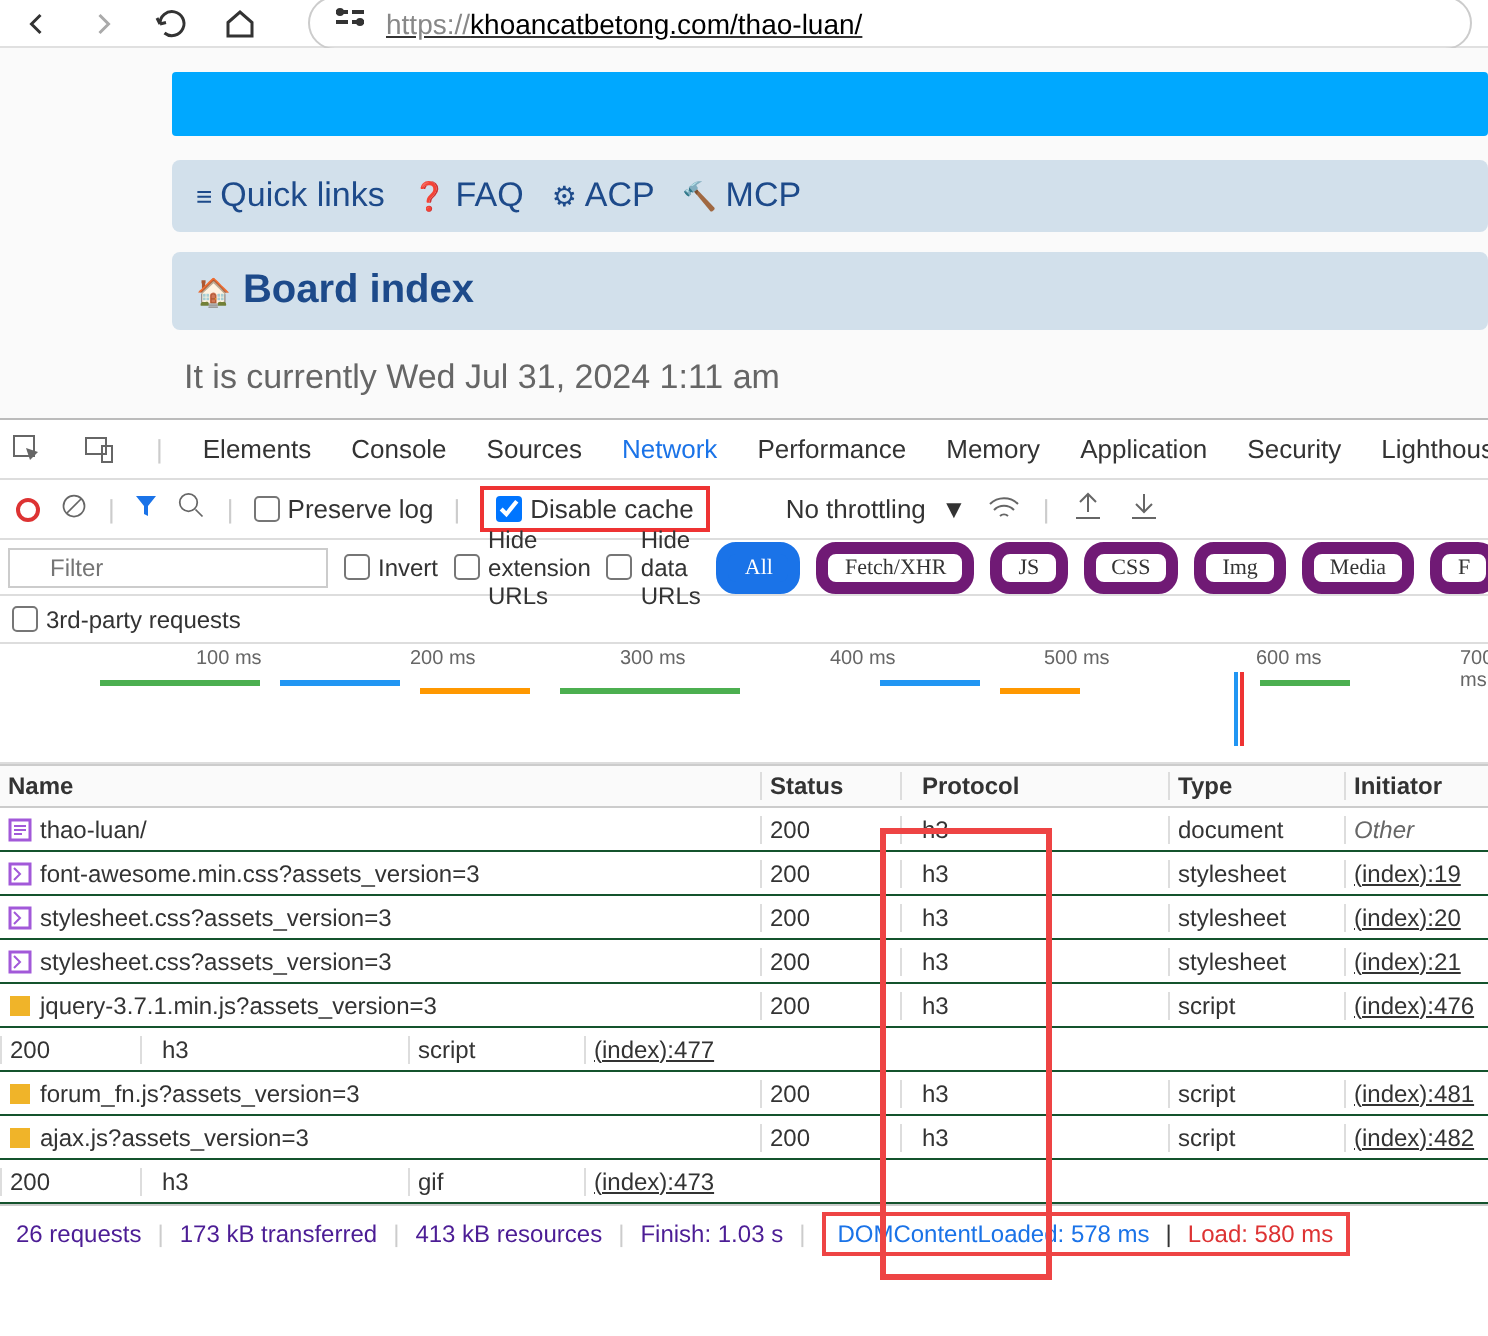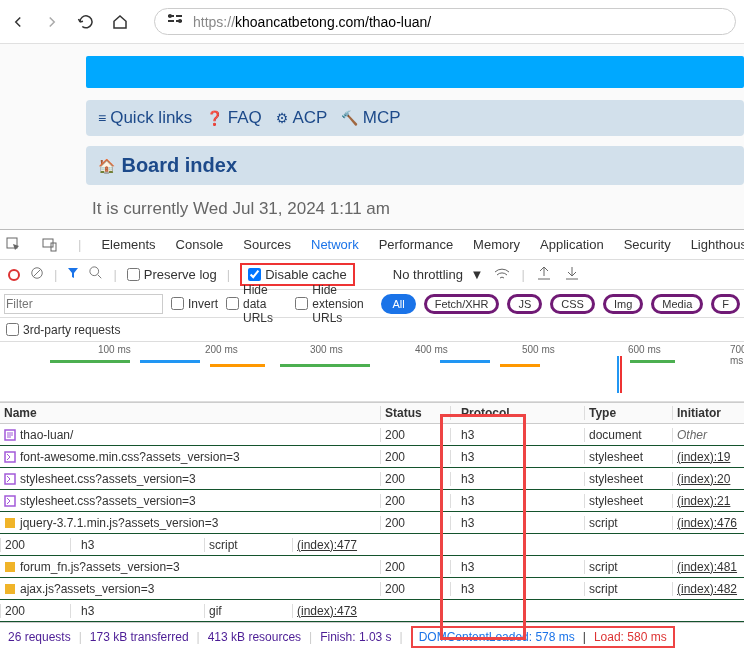--- a/index.html
+++ b/index.html
@@ -1,19 +1,19 @@
 <!DOCTYPE html>
 <html><head>
 <meta charset="utf-8">
 <style>
 * { box-sizing: border-box; margin: 0; padding: 0; }
 body { font-family: Arial, Helvetica, sans-serif; font-size: 12px; color: #333; background: #fff; width: 744px; height: 668px; overflow: hidden; position: relative; }
 
 
-.browser-chrome { height: 44px; display: flex; align-items: center; padding: 0 8px; gap: 14px; background: #fff; border-bottom: 1px solid #e0e0e0; }
+.browser-chrome { height: 24px; display: flex; align-items: center; padding: 0 8px; gap: 14px; background: #fff; border-bottom: 1px solid #e0e0e0; text-decoration: underline; }
 .nav-btn { width: 20px; height: 20px; display: flex; align-items: center; justify-content: center; color: #333; cursor: pointer; }
 .nav-btn svg { width: 18px; height: 18px; }
 .addr-bar { flex: 1; display: flex; align-items: center; gap: 10px; border: 1px solid #ccc; border-radius: 20px; padding: 4px 12px; margin-left: 10px; }
 .site-ctrl { font-size: 14px; color: #333; }
 .url { font-size: 14px; color: #888; }
 .url .path { color: #000; }
 
 
 .page-area { position: relative; height: 185px; background: #fafafa; padding: 12px 0 0 86px; overflow: hidden; }
 .blue-bar { background: #00a8ff; height: 32px; border-radius: 2px; margin-bottom: 12px; }
@@ -40,22 +40,22 @@
 .funnel svg { width: 12px; height: 12px; }
 .mag svg { width: 14px; height: 14px; }
 .chk { display: flex; align-items: center; gap: 4px; }
 .chk input { margin: 0; }
 .pipe { color: #ccc; }
 .red-box { border: 2px solid #e33; padding: 2px 6px; display: flex; align-items: center; gap: 4px; margin: -2px 0; }
 .throttling { display: flex; align-items: center; gap: 4px; margin-left: 28px; }
 .dl-up svg { width: 18px; height: 18px; }
 
 .dt-filter { display: flex; align-items: center; height: 28px; padding: 0 4px; gap: 8px; border-bottom: 1px solid #ddd; font-size: 12px; }
-.filter-input { width: 160px; border: 1px solid #ccc; padding: 2px 1px; font-size: 12px; color: #888; }
-.pill { border: 3px solid #701a75; border-radius: 10px; padding: 1px 8px; font-size: 11px; }
+.filter-input { width: 160px; border: 1px solid #ccc; padding: 2px 20px; font-size: 12px; color: #888; }
+.pill { border: 6px solid #701a75; border-radius: 10px; padding: 1px 8px; font-size: 11px; font-family: Liberation Serif, serif; }
 .pill.active { background: #1a73e8; color: #fff; border-color: #1a73e8; }
 
 .dt-thirdparty { display: flex; align-items: center; height: 24px; padding: 0 6px; gap: 4px; font-size: 12px; border-bottom: 1px solid #ddd; }
 
 .timeline { position: relative; height: 60px; border-bottom: 1px solid #ddd; background: linear-gradient(to right, transparent 0, transparent 100%); }
 .tl-tick { position: absolute; top: 2px; font-size: 10px; color: #666; }
 .tl-bar { position: absolute; top: 18px; height: 3px; background: #4caf50; }
 .tl-bar.o { background: #ff9800; }
 .tl-bar.b { background: #2196f3; }
 .tl-line { position: absolute; top: 14px; bottom: 8px; width: 2px; }
@@ -217,25 +217,25 @@
   </div>
 
   <div class="dt-filter">
     <input class="filter-input" placeholder="Filter" style="">
     <label class="chk">
         <input type="checkbox" style="">
         <span>Invert</span>
       </label>
     <label class="chk">
         <input type="checkbox" style="">
-        <span>Hide data URLs</span>
+        <span>Hide extension URLs</span>
       </label>
     <label class="chk">
         <input type="checkbox" style="">
-        <span>Hide extension URLs</span>
+        <span>Hide data URLs</span>
       </label>
     <span class="pill active">All</span>
     <span class="pill">Fetch/XHR</span>
     <span class="pill">JS</span>
     <span class="pill">CSS</span>
     <span class="pill">Img</span>
     <span class="pill">Media</span>
     <span class="pill">F</span>
   </div>
 

